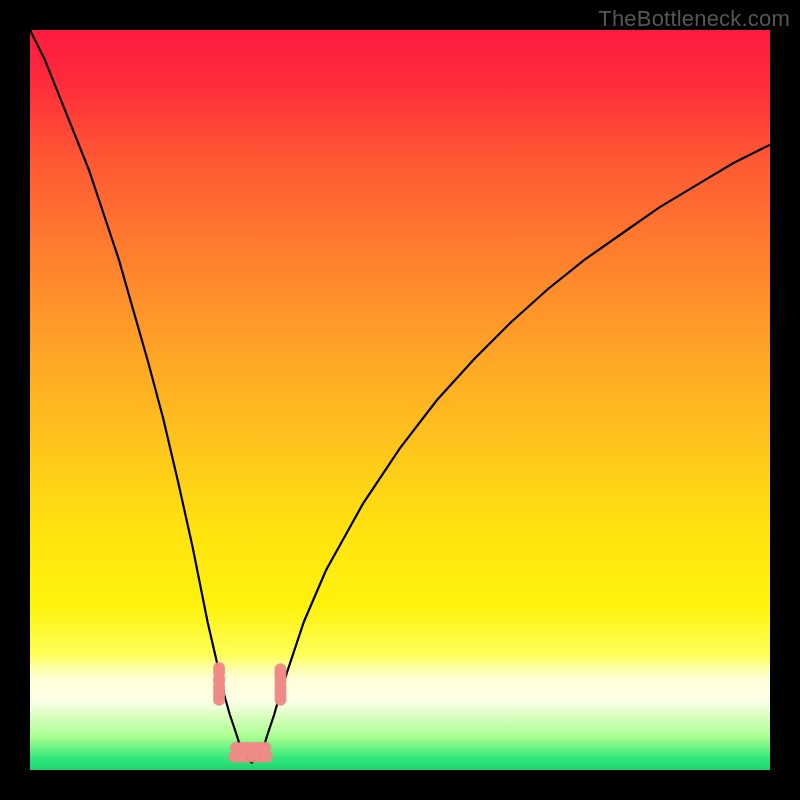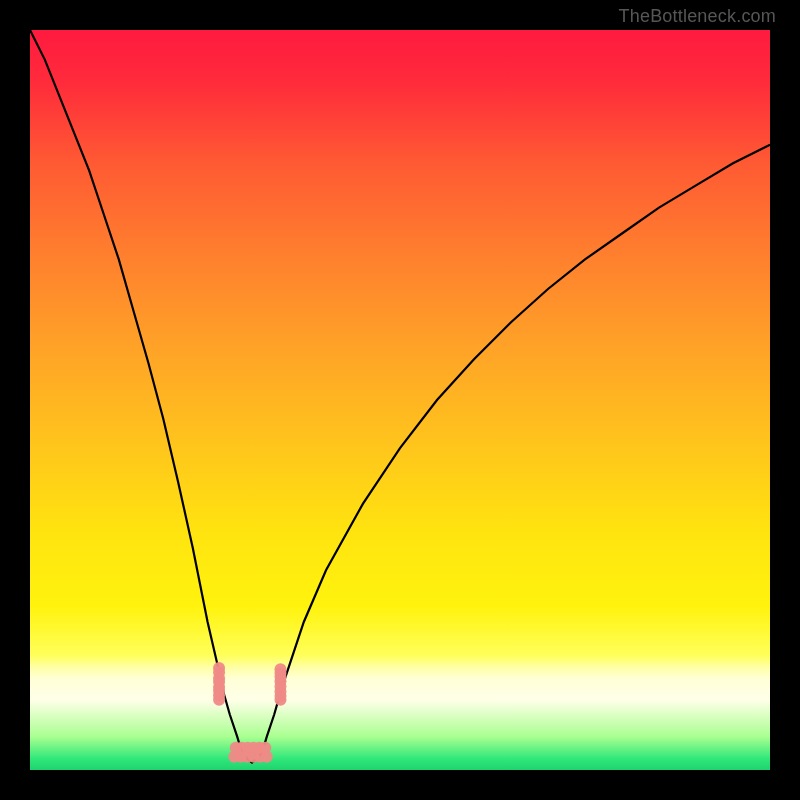--- a/index.html
+++ b/index.html
@@ -36,23 +36,23 @@
     position: absolute;
     left: 0;
     top: 0;
     width: 100%;
     height: 100%;
     overflow: visible;
   }
   .watermark {
     position: absolute;
     top: 6px;
-    right: 24px;
+    right: 10px;
     color: #565656;
-    font-size: 18px;
+    font-size: 22px;
     font-weight: 500;
     letter-spacing: 0.2px;
     pointer-events: none;
   }
 </style>
 </head>
 <body>
 
 <div class="frame">
 

